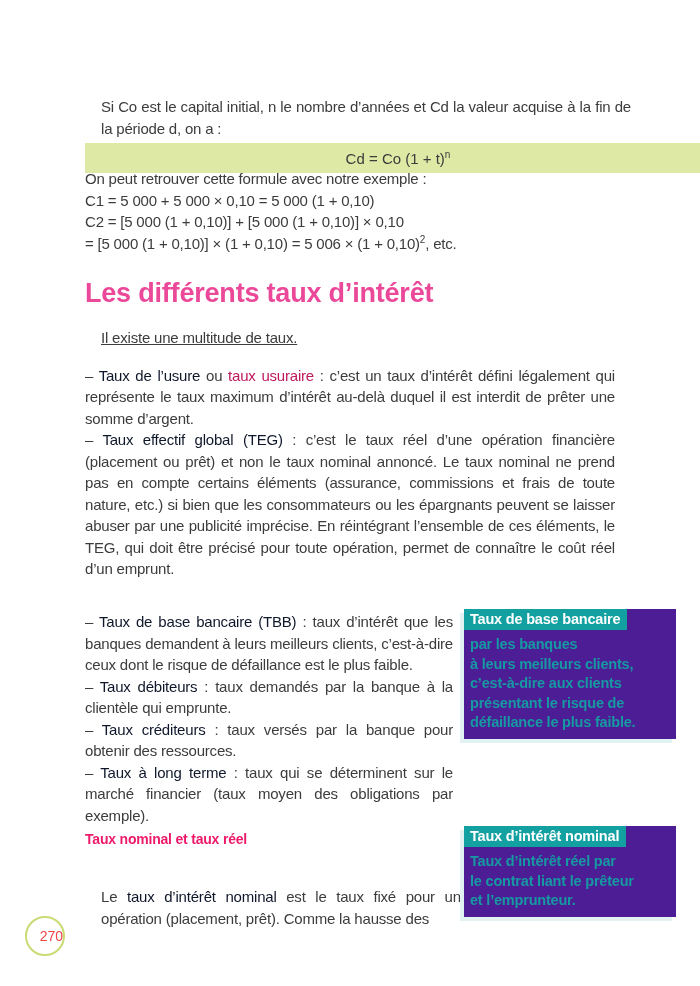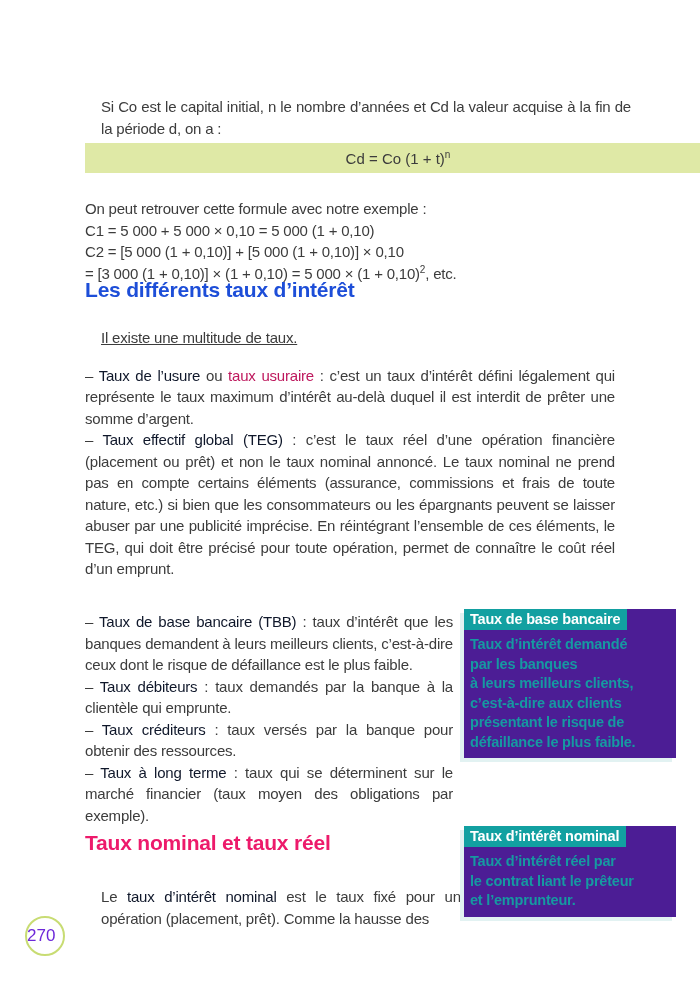--- a/index.html
+++ b/index.html
@@ -14,60 +14,60 @@
   .bullet{margin:0;}
   .term{color:#0f172a;font-weight:normal;}
   .term-light{color:#be185d;}
   sup{font-size:10px;line-height:0;}
   .formula-box{
     left:85px;top:143px;width:626px;height:30px;
     background:#dfe9a6;display:flex;align-items:center;justify-content:center;
     font-size:15px;color:#3c3c3c;
   }
   .intro-par{left:85px;top:80px;width:530px;}
-  .example-block{left:85px;top:198px;width:530px;}
-  .h1-1{left:85px;top:278px;width:530px;font-size:21px;font-weight:bold;color:#1d4ed8;letter-spacing:-0.2px;}
+  .example-block{left:85px;top:168px;width:530px;}
+  .h1-1{left:85px;top:278px;width:530px;font-size:27px;font-weight:bold;color:#ec4899;letter-spacing:-0.2px;}
   .block-wide{left:85px;top:311px;width:530px;}
   .block-narrow{left:85px;top:611px;width:368px;}
-  .h1-2{left:85px;top:831px;width:420px;font-size:21px;font-weight:bold;color:#ed1a6b;letter-spacing:-0.2px;}
+  .h1-2{left:85px;top:831px;width:420px;font-size:14px;font-weight:bold;color:#ed1a6b;letter-spacing:-0.2px;}
   .par-2{left:85px;top:870px;width:368px;}
   .sidebar{width:212px;box-shadow:-4px 4px 0 0 #e2f2f2;background:#4c1d95;}
   .sidebar-1{left:464px;top:609px;}
   .sidebar-2{left:464px;top:826px;}
   .sidebar-title{
     display:inline-block;background:#12a0a1;color:#ffffff;
     font-size:14.5px;font-weight:bold;letter-spacing:-0.2px;
     padding:2px 7px 3px 6px;
   }
   .sidebar-body{
     padding:5px 2px 6px 6px;color:#1699a1;
     font-size:14.5px;line-height:19.5px;letter-spacing:-0.2px;font-weight:bold;
   }
   .page-badge{
     left:25px;top:916px;width:40px;height:40px;border:2px solid #c8dc73;border-radius:50%;
-    box-sizing:border-box;display:flex;align-items:center;justify-content:flex-start;
-    font-size:17px;color:#6d28d9;background:#ffffff;
+    box-sizing:border-box;display:flex;align-items:center;justify-content:flex-end;
+    font-size:14px;color:#ef4444;background:#ffffff;
   }
 </style>
 </head>
 <body>
 
 <div class="page">
 
   <p class="abs intro-par body-text just">Si Co est le capital initial, n le nombre d’années et Cd la valeur acquise à la fin de la période d, on a :</p>
 
   <div class="abs formula-box">
     <span><span>Cd = Co (1 + t)</span><sup>n</sup></span>
   </div>
 
   <div class="abs example-block body-text">
     <div>On peut retrouver cette formule avec notre exemple :</div>
     <div>C1 = 5 000 + 5 000 × 0,10 = 5 000 (1 + 0,10)</div>
     <div>C2 = [5 000 (1 + 0,10)] + [5 000 (1 + 0,10)] × 0,10</div>
-    <div><span>= [3 000 (1 + 0,10)] × (1 + 0,10) = 5 000 × (1 + 0,10)</span><sup>2</sup><span>, etc.</span></div>
+    <div><span>= [5 000 (1 + 0,10)] × (1 + 0,10) = 5 006 × (1 + 0,10)</span><sup>2</sup><span>, etc.</span></div>
   </div>
 
   <h2 class="abs h1-1" style="margin:0;">Les différents taux d’intérêt</h2>
 
   <div class="abs block-wide body-text just">
     <p style="text-align:left;text-decoration:underline;">Il existe une multitude de taux.</p>
     <div>
         <p class="bullet"><span>– </span><span class="term">Taux de l’usure</span><span> ou </span><span class="term-light">taux usuraire</span><span> : c’est un taux d’intérêt défini légalement qui représente le taux maximum d’intérêt au-delà duquel il est interdit de prêter une somme d’argent.</span></p>
         <p class="bullet"><span>– </span><span class="term">Taux effectif global (TEG)</span><span> : c’est le taux réel d’une opération financière (placement ou prêt) et non le taux nominal annoncé. Le taux nominal ne prend pas en compte certains éléments (assurance, commissions et frais de toute nature, etc.) si bien que les consommateurs ou les épargnants peuvent se laisser abuser par une publicité imprécise. En réintégrant l’ensemble de ces éléments, le TEG, qui doit être précisé pour toute opération, permet de connaître le coût réel d’un emprunt.</span></p>
       </div>
@@ -78,21 +78,20 @@
         <p class="bullet"><span>– </span><span class="term">Taux de base bancaire (TBB)</span><span> : taux d’intérêt que les banques demandent à leurs meilleurs clients, c’est-à-dire ceux dont le risque de défaillance est le plus faible.</span></p>
         <p class="bullet"><span>– </span><span class="term">Taux débiteurs</span><span> : taux demandés par la banque à la clientèle qui emprunte.</span></p>
         <p class="bullet"><span>– </span><span class="term">Taux créditeurs</span><span> : taux versés par la banque pour obtenir des ressources.</span></p>
         <p class="bullet"><span>– </span><span class="term">Taux à long terme</span><span> : taux qui se déterminent sur le marché financier (taux moyen des obligations par exemple).</span></p>
       </div>
   </div>
 
   <div class="abs sidebar sidebar-1">
     <span class="sidebar-title">Taux de base bancaire</span>
     <div class="sidebar-body">
-        <div>Taux d’intérêt demandé</div>
         <div>par les banques</div>
         <div>à leurs meilleurs clients,</div>
         <div>c’est-à-dire aux clients</div>
         <div>présentant le risque de</div>
         <div>défaillance le plus faible.</div>
       </div>
   </div>
 
   <h2 class="abs h1-2" style="margin:0;">Taux nominal et taux réel</h2>
 

